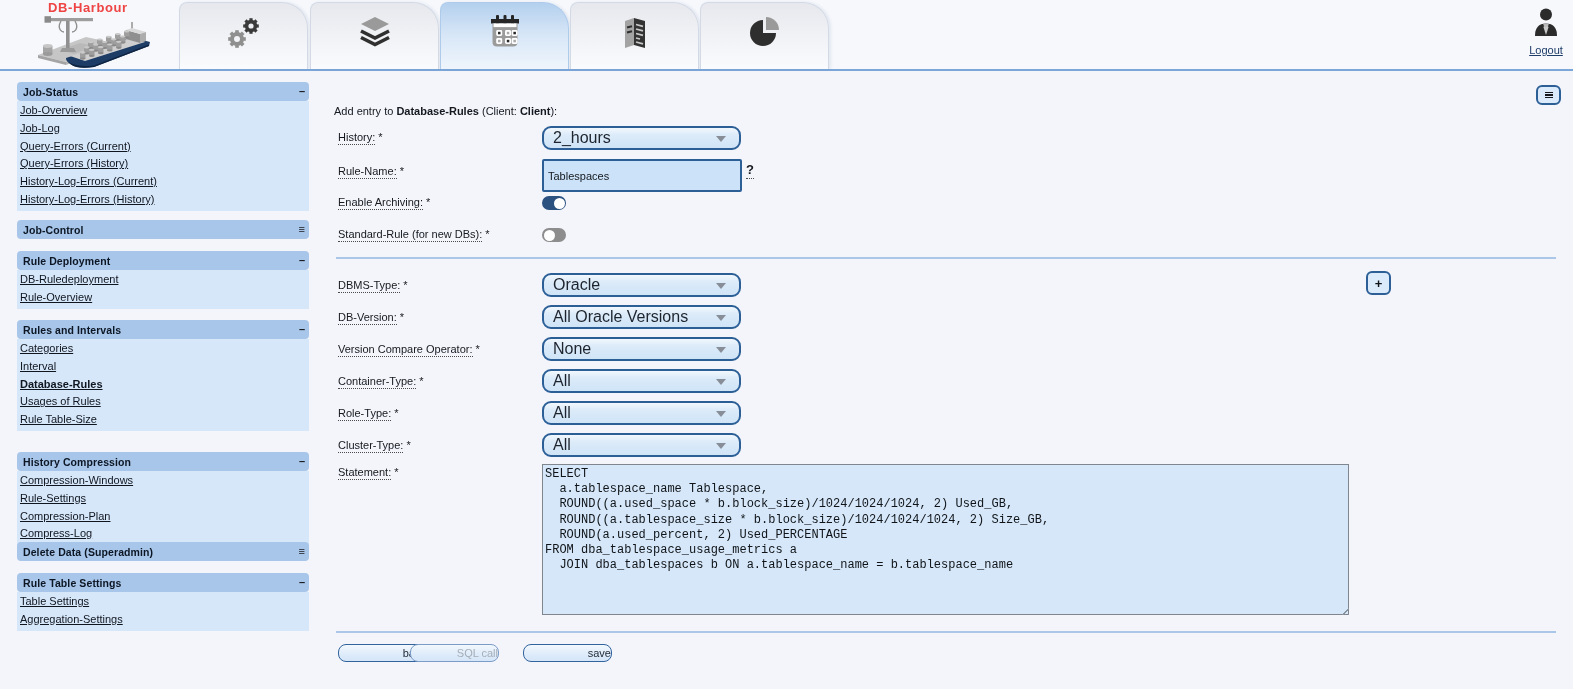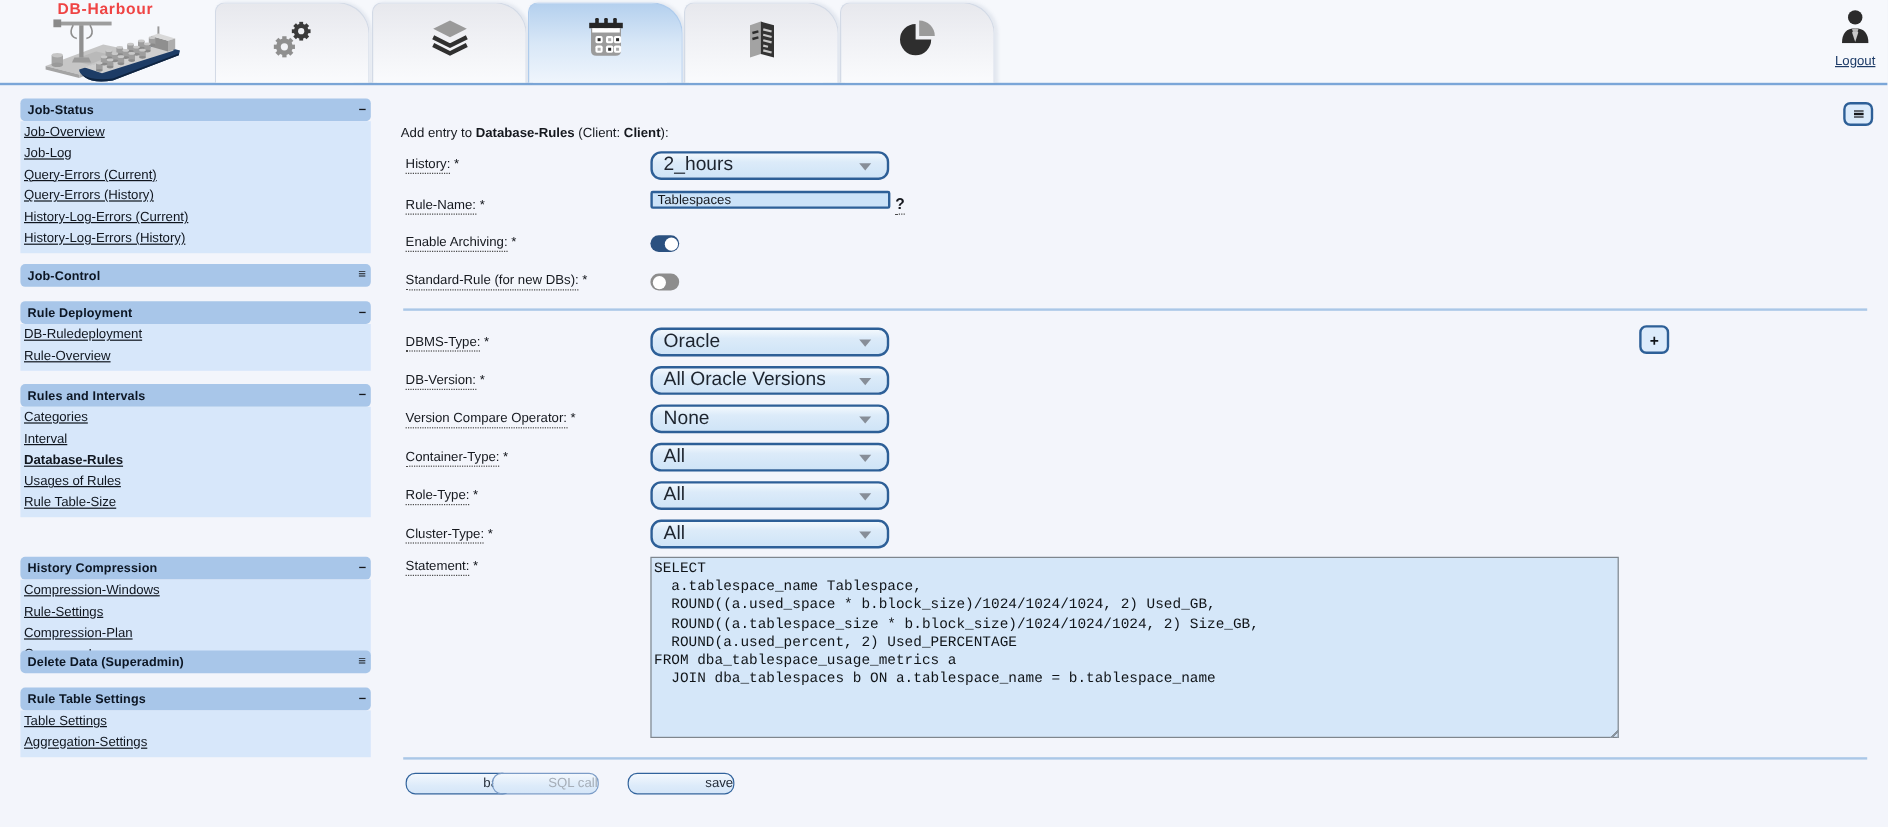--- a/index.html
+++ b/index.html
@@ -86,21 +86,21 @@
     background:linear-gradient(180deg,#f2f8fd 0%,#dcebf9 35%,#cfe4f7 100%);
     font-size:16px; color:#1d242e;
     line-height:20px; padding-left:9px; cursor:pointer;
   }
   .select .arrow {
     position:absolute; right:13px; top:8px; width:0; height:0;
     border-left:5px solid transparent; border-right:5px solid transparent;
     border-top:6px solid #878e98;
   }
   .tinput {
-    position:absolute; left:542px; top:159px; width:200px; height:15px;
+    position:absolute; left:542px; top:159px; width:200px; height:33px;
     border:2px solid #2d5f97; border-radius:2px; background:#cbe2f8;
     font-family:"Liberation Sans", sans-serif;
     font-size:11px; color:#15181e; padding:0 4px;
   }
   .help-q {
     position:absolute; left:746px; top:162px; font-size:13px; font-weight:bold;
     color:#15181e; border-bottom:1px dotted #4a4a4a; cursor:pointer; padding-bottom:1px;
   }
   .toggle { position:absolute; left:542px; width:24px; height:14px; border-radius:7px; cursor:pointer; }
   .toggle .knob { position:absolute; top:1.5px; width:11px; height:11px; border-radius:50%; background:#fff; }
@@ -370,21 +370,21 @@
   </div>
   <div class="panel-items">
     <a>Categories</a>
     <a>Interval</a>
     <a class="current">Database-Rules</a>
     <a>Usages of Rules</a>
     <a>Rule Table-Size</a>
   </div>
 </div>
 
-<div class="panel" style="top:464px">
+<div class="panel" style="top:452px">
   <div class="panel-header">
     <span class="ph-title">History Compression</span>
     <span class="ph-toggle">–</span>
   </div>
   <div class="panel-items">
     <a>Compression-Windows</a>
     <a>Rule-Settings</a>
     <a>Compression-Plan</a>
     <a>Compress-Log</a>
   </div>

